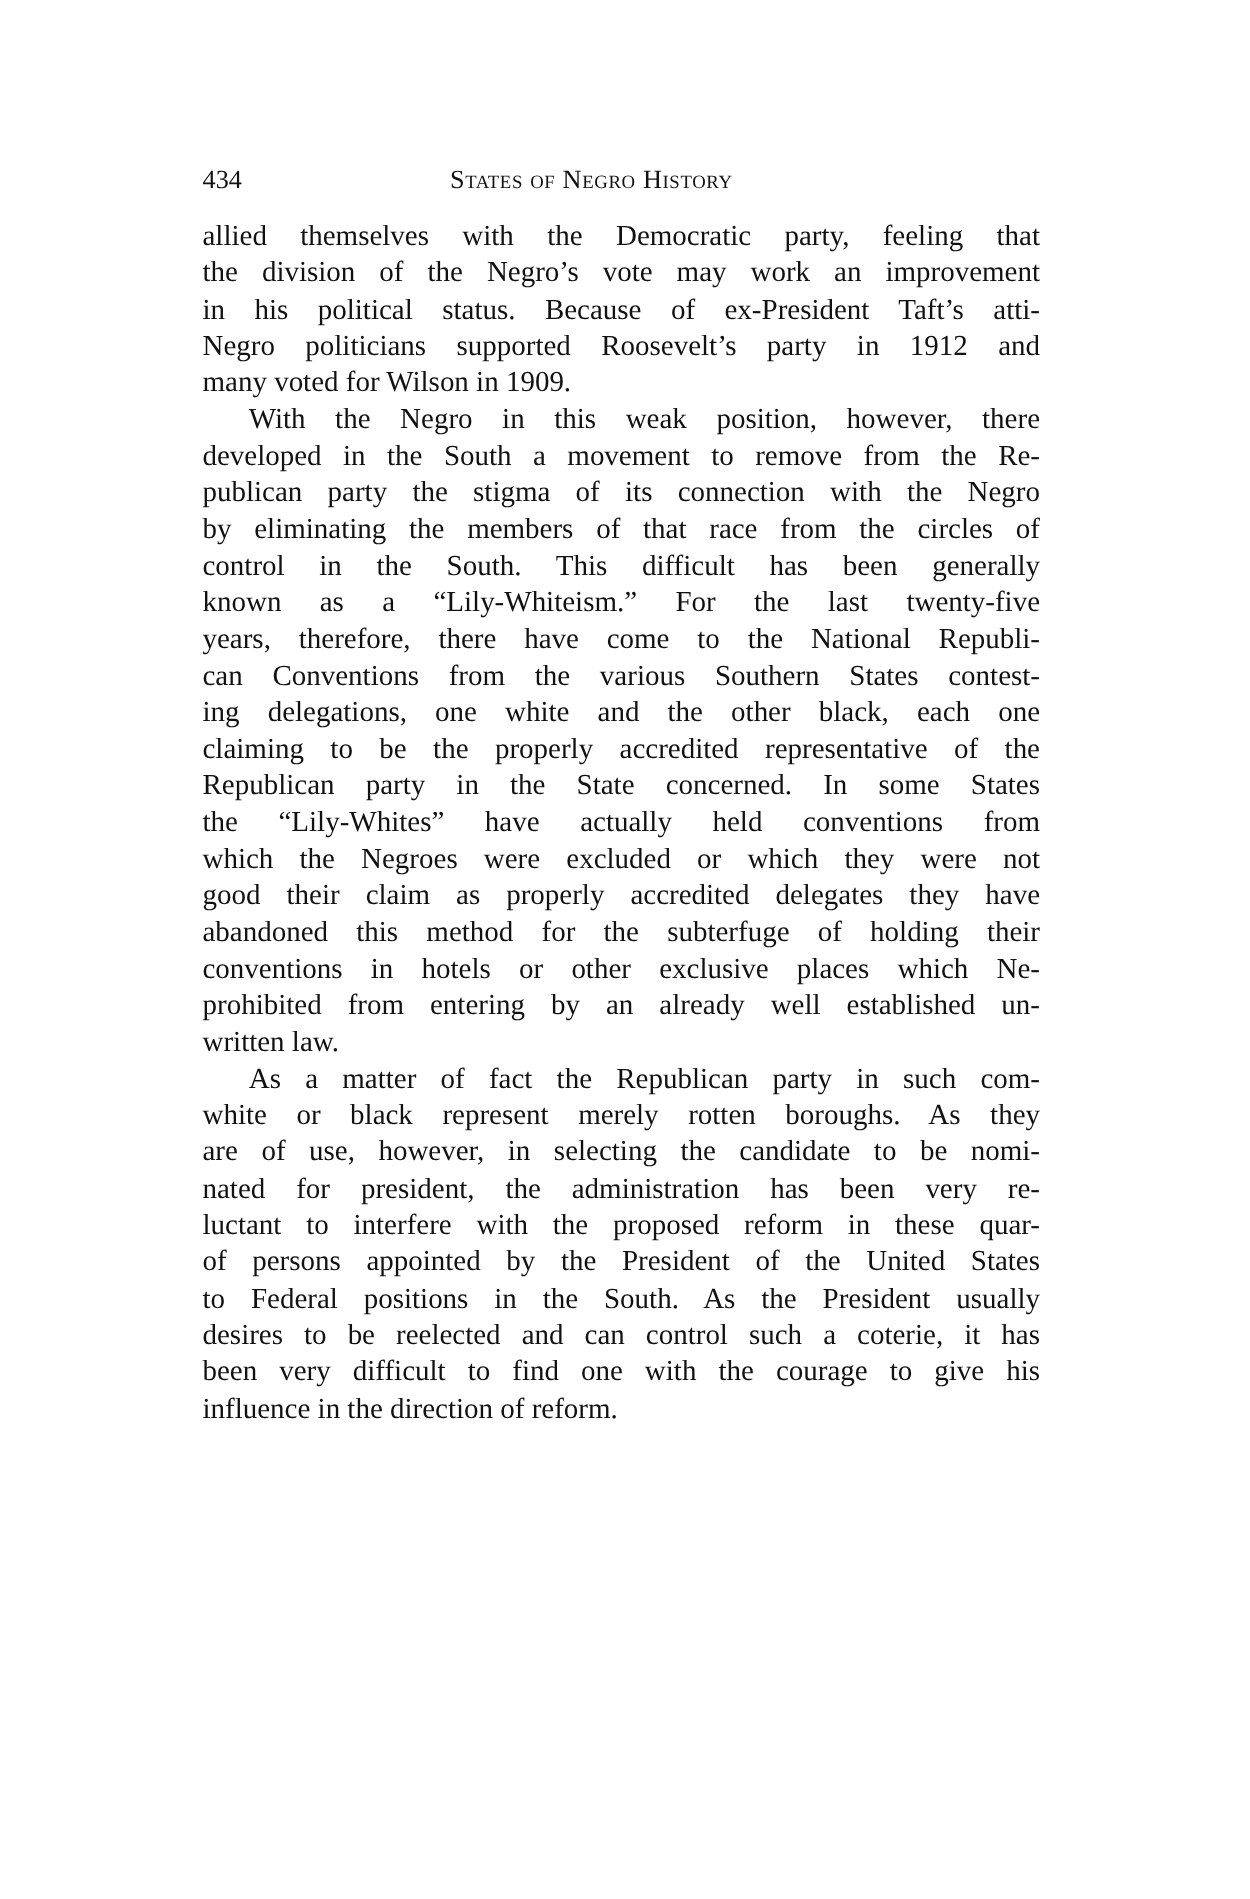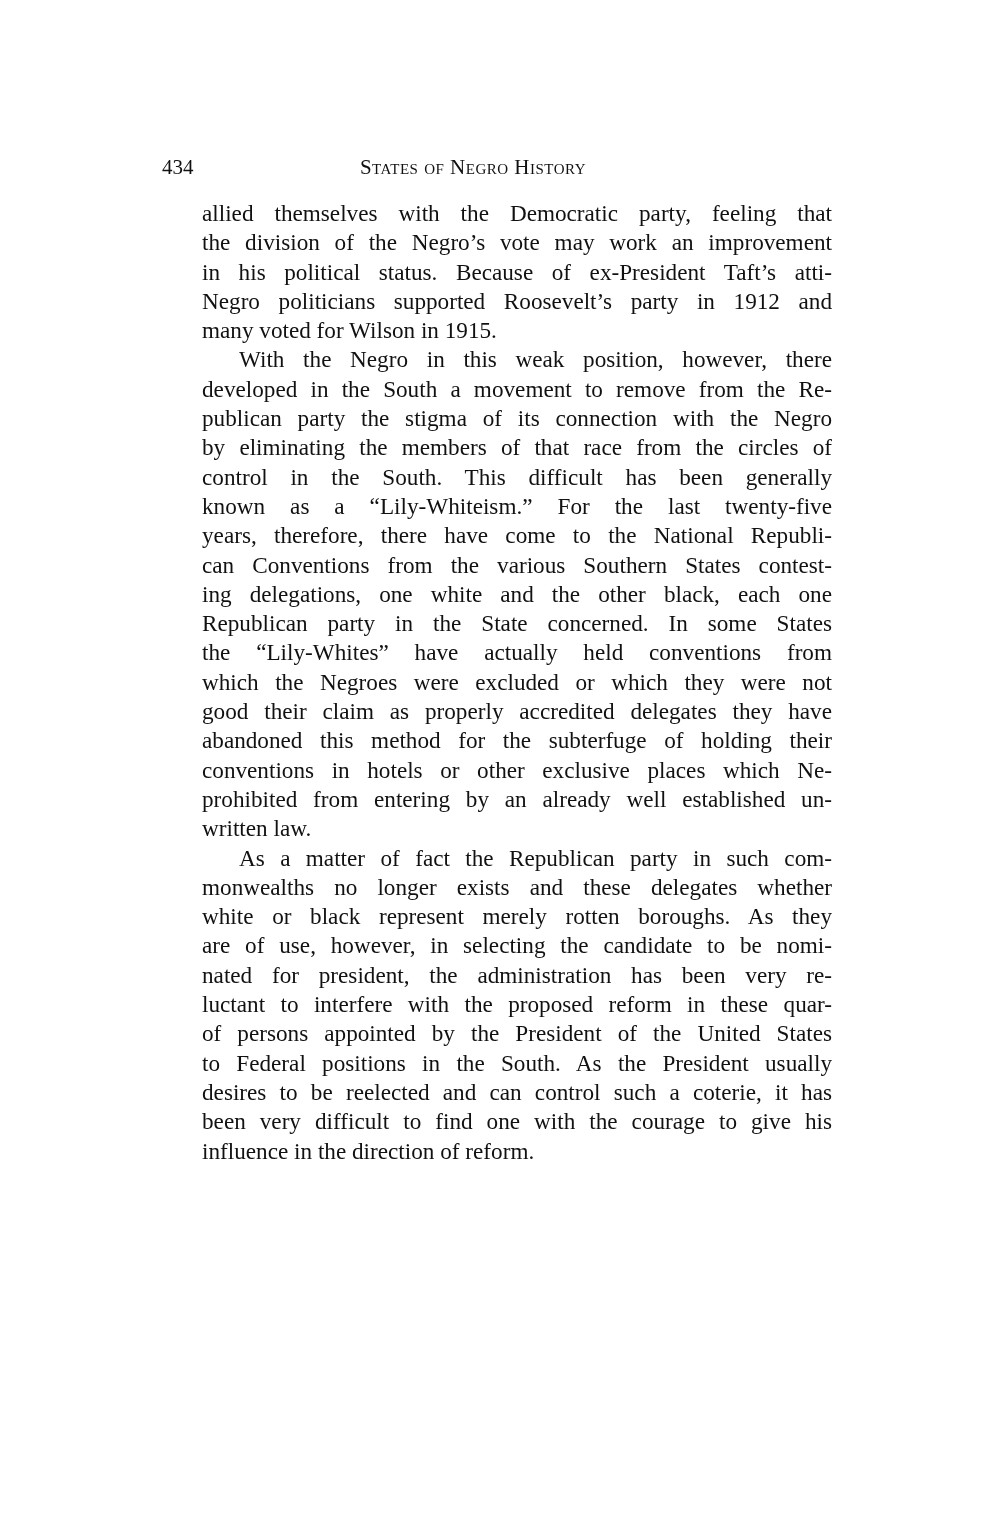--- a/index.html
+++ b/index.html
@@ -19,41 +19,39 @@
       position: absolute;
       left: 162px;
       top: 128px;
       width: 670px;
     }
     .running-head {
       position: relative;
       height: 30px;
       font-size: 21px;
       line-height: 30px;
-      margin-top: 24px;
     }
     .page-number {
       position: absolute;
       left: 0;
       top: 0;
     }
     .journal-title {
       position: absolute;
       left: 0;
       right: 0;
       text-align: center;
       font-variant: small-caps;
       letter-spacing: 0.5px;
       padding-right: 48px;
     }
     .body-text {
       margin-top: 17px;
       font-size: 23.2px;
       line-height: 29.3px;
-      margin-left: 40px;
     }
     .line {
       display: block;
       white-space: nowrap;
       text-align: justify;
       text-align-last: justify;
       height: 29.3px;
     }
     .line.last {
       text-align-last: left;
@@ -69,44 +67,44 @@
   <div class="running-head">
     <span class="page-number">434</span>
     <span class="journal-title">States of Negro History</span>
   </div>
   <div class="body-text" id="body-text">
       <div>
         <span class="line">allied themselves with the Democratic party, feeling that</span>
         <span class="line">the division of the Negro’s vote may work an improvement</span>
         <span class="line">in his political status.  Because of ex-President Taft’s atti-</span>
         <span class="line">Negro politicians supported Roosevelt’s party in 1912 and</span>
-        <span class="line last">many voted for Wilson in 1915.</span>
+        <span class="line last">many voted for Wilson in 1909.</span>
       </div>
       <div>
         <span class="line indent">With the Negro in this weak position, however, there</span>
         <span class="line">developed in the South a movement to remove from the Re-</span>
         <span class="line">publican party the stigma of its connection with the Negro</span>
         <span class="line">by eliminating the members of that race from the circles of</span>
         <span class="line">control in the South.  This difficult has been generally</span>
         <span class="line">known as a “Lily-Whiteism.”  For the last twenty-five</span>
         <span class="line">years, therefore, there have come to the National Republi-</span>
         <span class="line">can Conventions from the various Southern States contest-</span>
         <span class="line">ing delegations, one white and the other black, each one</span>
+        <span class="line">claiming to be the properly accredited representative of the</span>
         <span class="line">Republican party in the State concerned.  In some States</span>
         <span class="line">the “Lily-Whites” have actually held conventions from</span>
         <span class="line">which the Negroes were excluded or which they were not</span>
         <span class="line">good their claim as properly accredited delegates they have</span>
         <span class="line">abandoned this method for the subterfuge of holding their</span>
         <span class="line">conventions in hotels or other exclusive places which Ne-</span>
         <span class="line">prohibited from entering by an already well established un-</span>
         <span class="line last">written law.</span>
       </div>
       <div>
         <span class="line indent">As a matter of fact the Republican party in such com-</span>
-        <span class="line">monwealths no longer exists and these delegates whether</span>
         <span class="line">white or black represent merely rotten boroughs.  As they</span>
         <span class="line">are of use, however, in selecting the candidate to be nomi-</span>
         <span class="line">nated for president, the administration has been very re-</span>
         <span class="line">luctant to interfere with the proposed reform in these quar-</span>
         <span class="line">of persons appointed by the President of the United States</span>
         <span class="line">to Federal positions in the South.  As the President usually</span>
         <span class="line">desires to be reelected and can control such a coterie, it has</span>
         <span class="line">been very difficult to find one with the courage to give his</span>
         <span class="line last">influence in the direction of reform.</span>
       </div>

